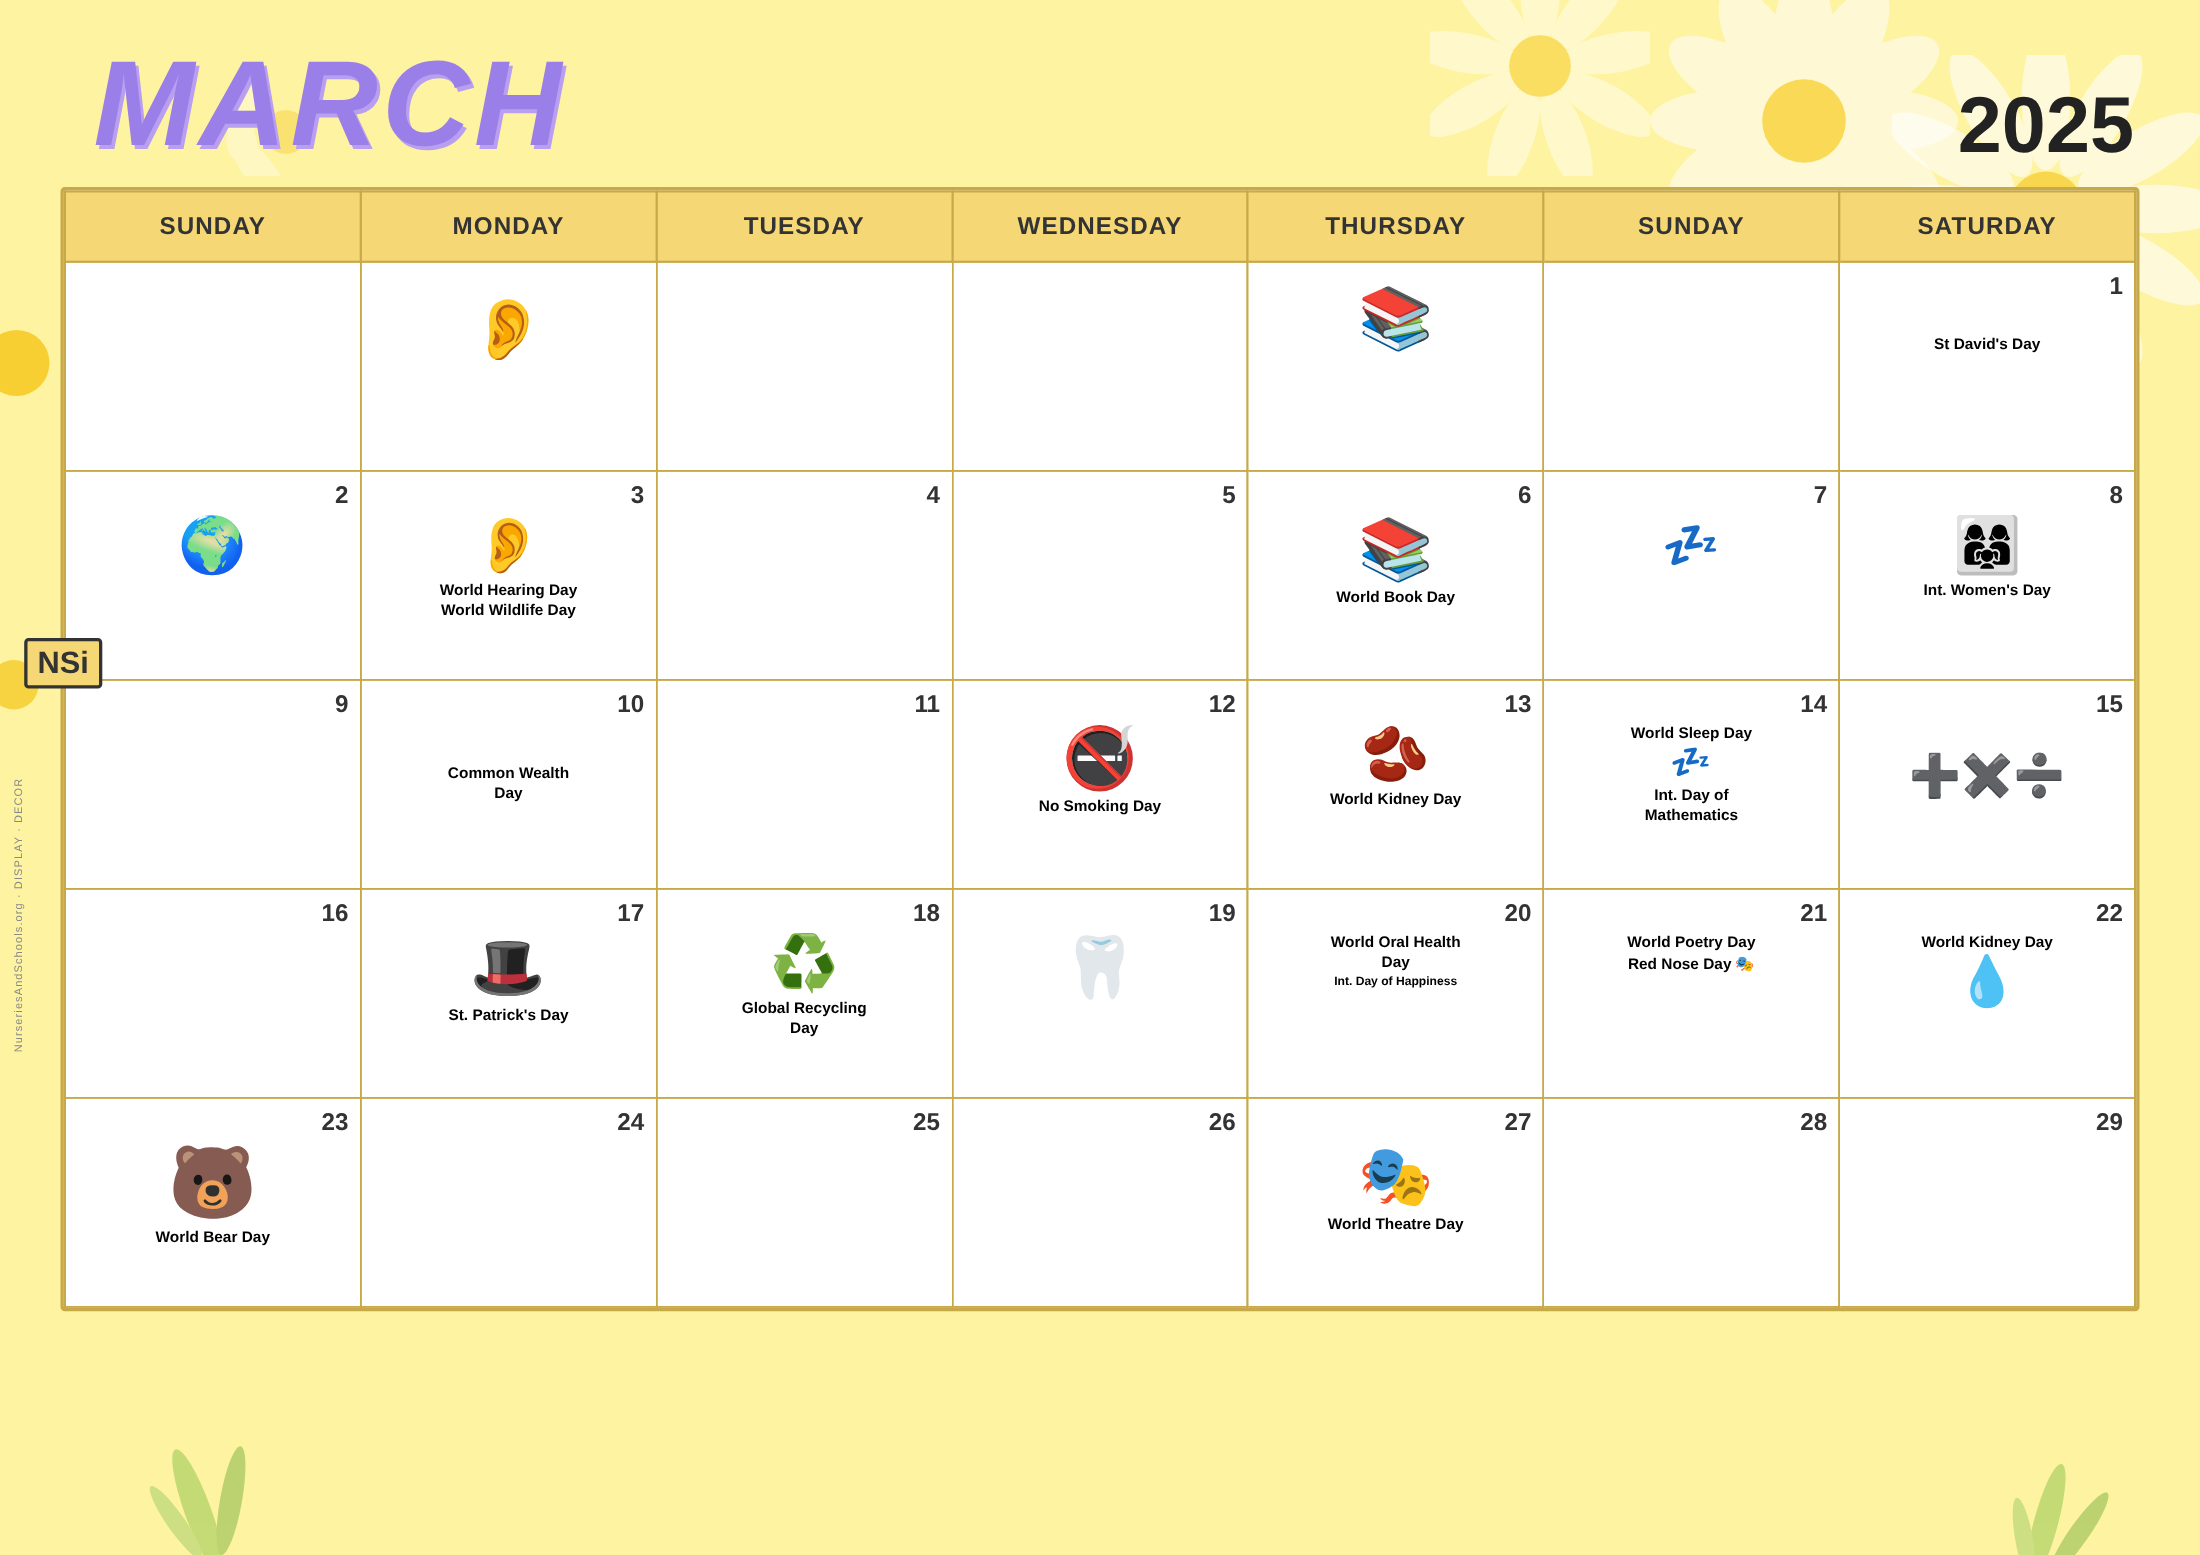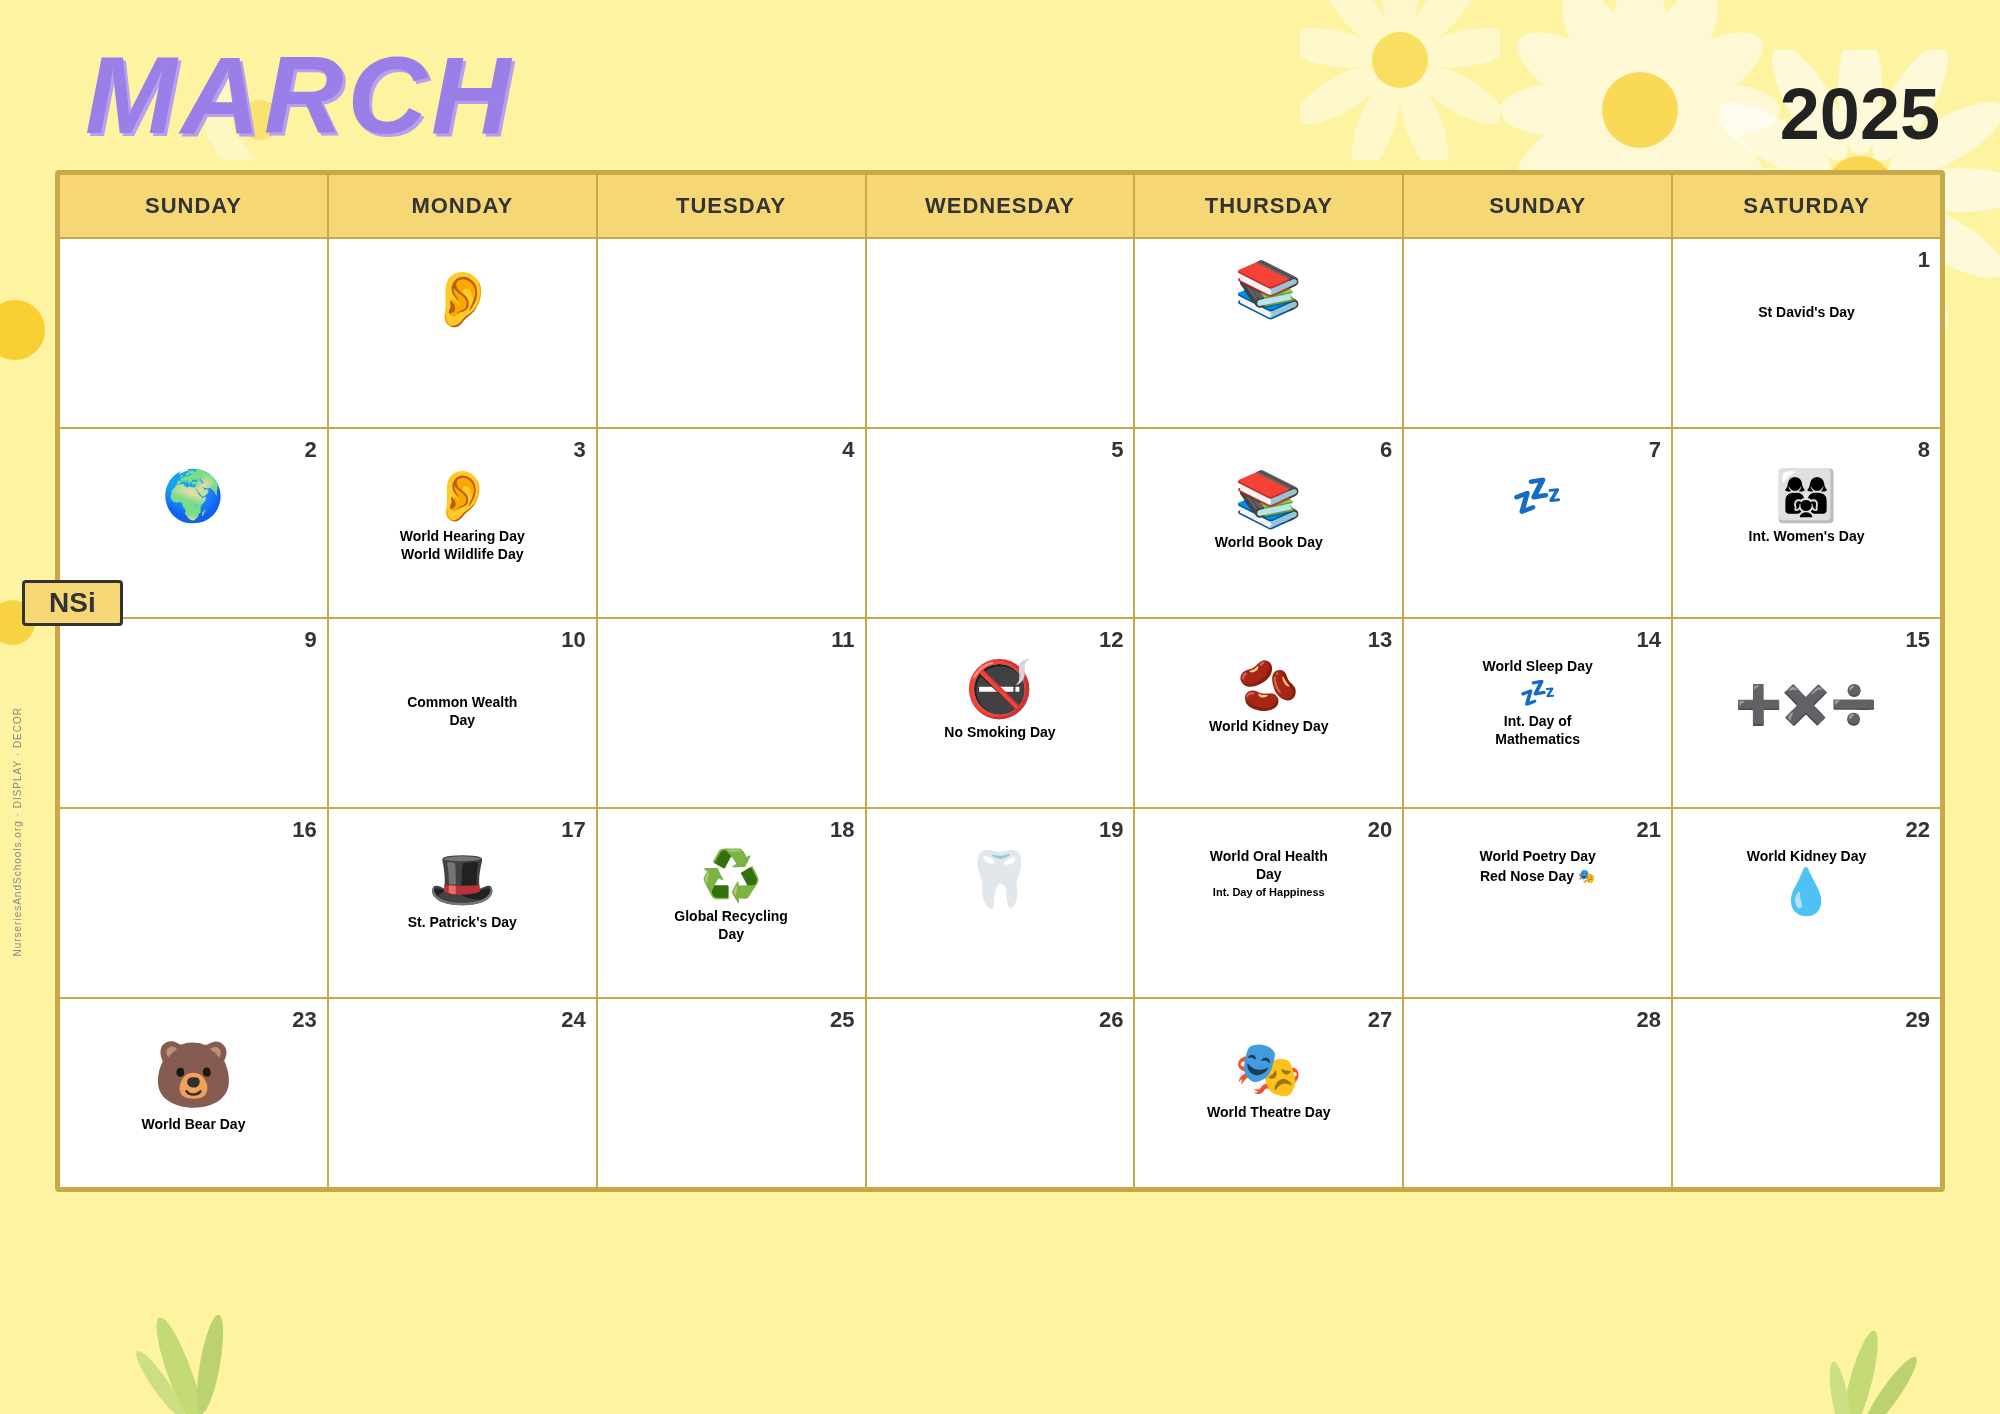--- a/index.html
+++ b/index.html
@@ -189,21 +189,21 @@
     <ellipse cx="20" cy="40" rx="12" ry="35" fill="white" transform="rotate(-15,60,40)"></ellipse>
     <ellipse cx="20" cy="40" rx="12" ry="35" fill="white" transform="rotate(15,60,40)"></ellipse>
     <circle cx="60" cy="40" r="20" fill="#f5c518"></circle>
   </svg>
 </div>
 
 <div class="sidebar-logo" style="position:absolute;left:12px;top:50%;writing-mode:vertical-rl;transform:rotate(180deg);font-size:10px;color:#888;z-index:20;letter-spacing:1px;">
   NurseriesAndSchools.org · DISPLAY · DECOR
 </div>
 
-<div style="position:absolute;left:22px;top:580px;z-index:20;font-size:28px;font-weight:900;color:#333;background:#f5d776;border:3px solid #333;padding:4px 24px;border-radius:4px;">NSi</div>
+<div style="position:absolute;left:22px;top:580px;z-index:20;font-size:28px;font-weight:900;color:#333;background:#f5d776;border:3px solid #333;padding:4px 9px;border-radius:4px;">NSi</div>
 
 <div class="header-area">
   <div class="month-title">MARCH</div>
   <div class="year-title">2025</div>
 </div>
 
 <div class="calendar-wrapper">
   <table class="calendar-table">
     <thead>
       <tr>

